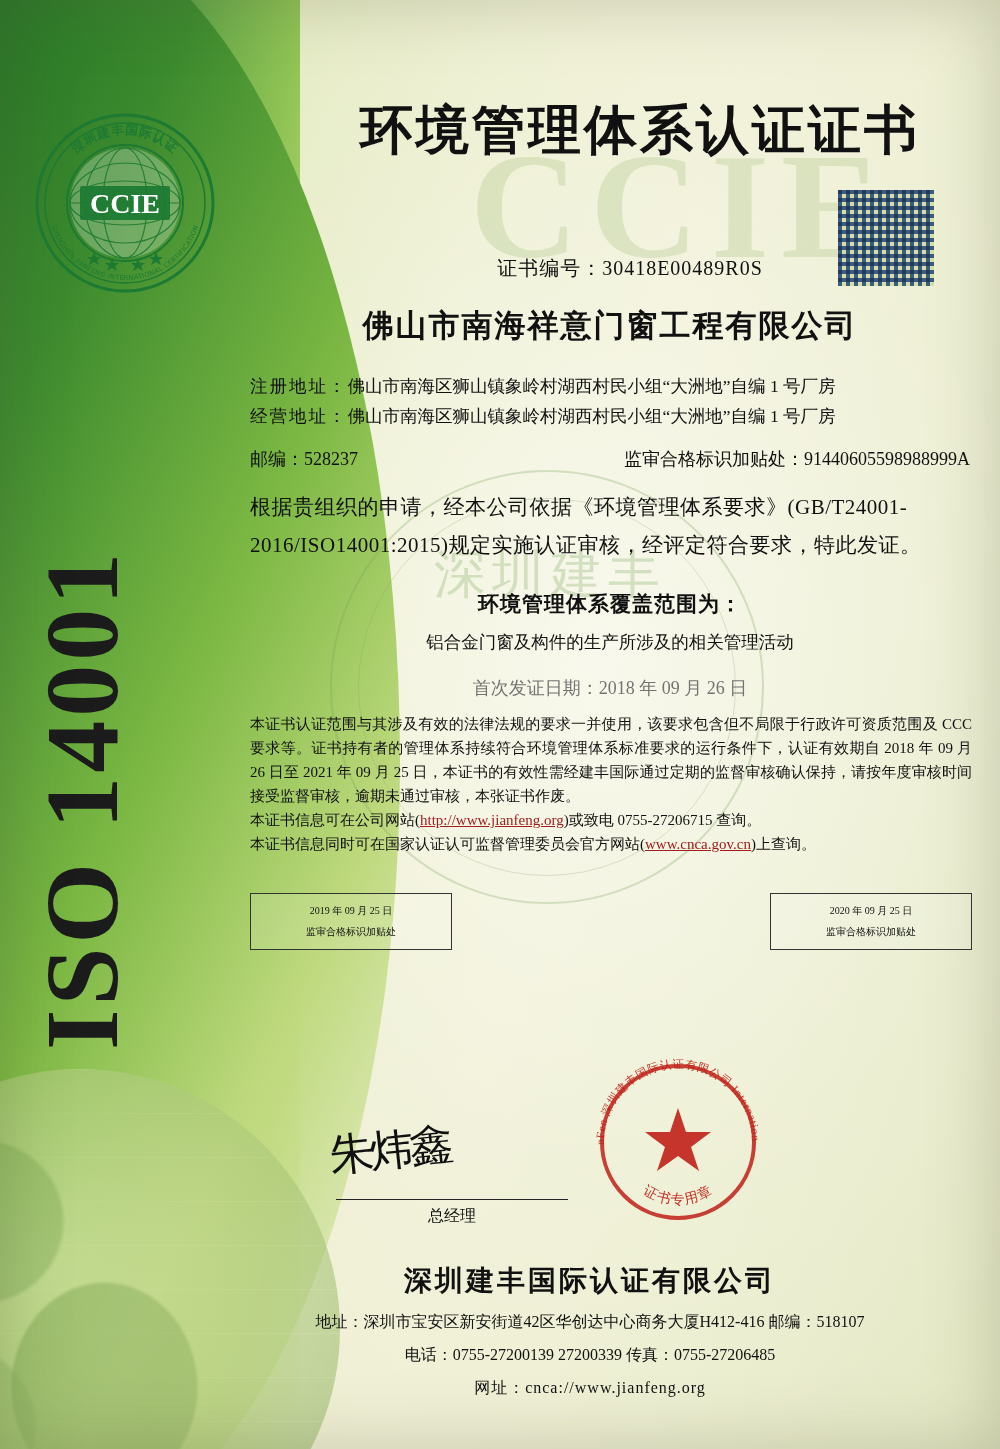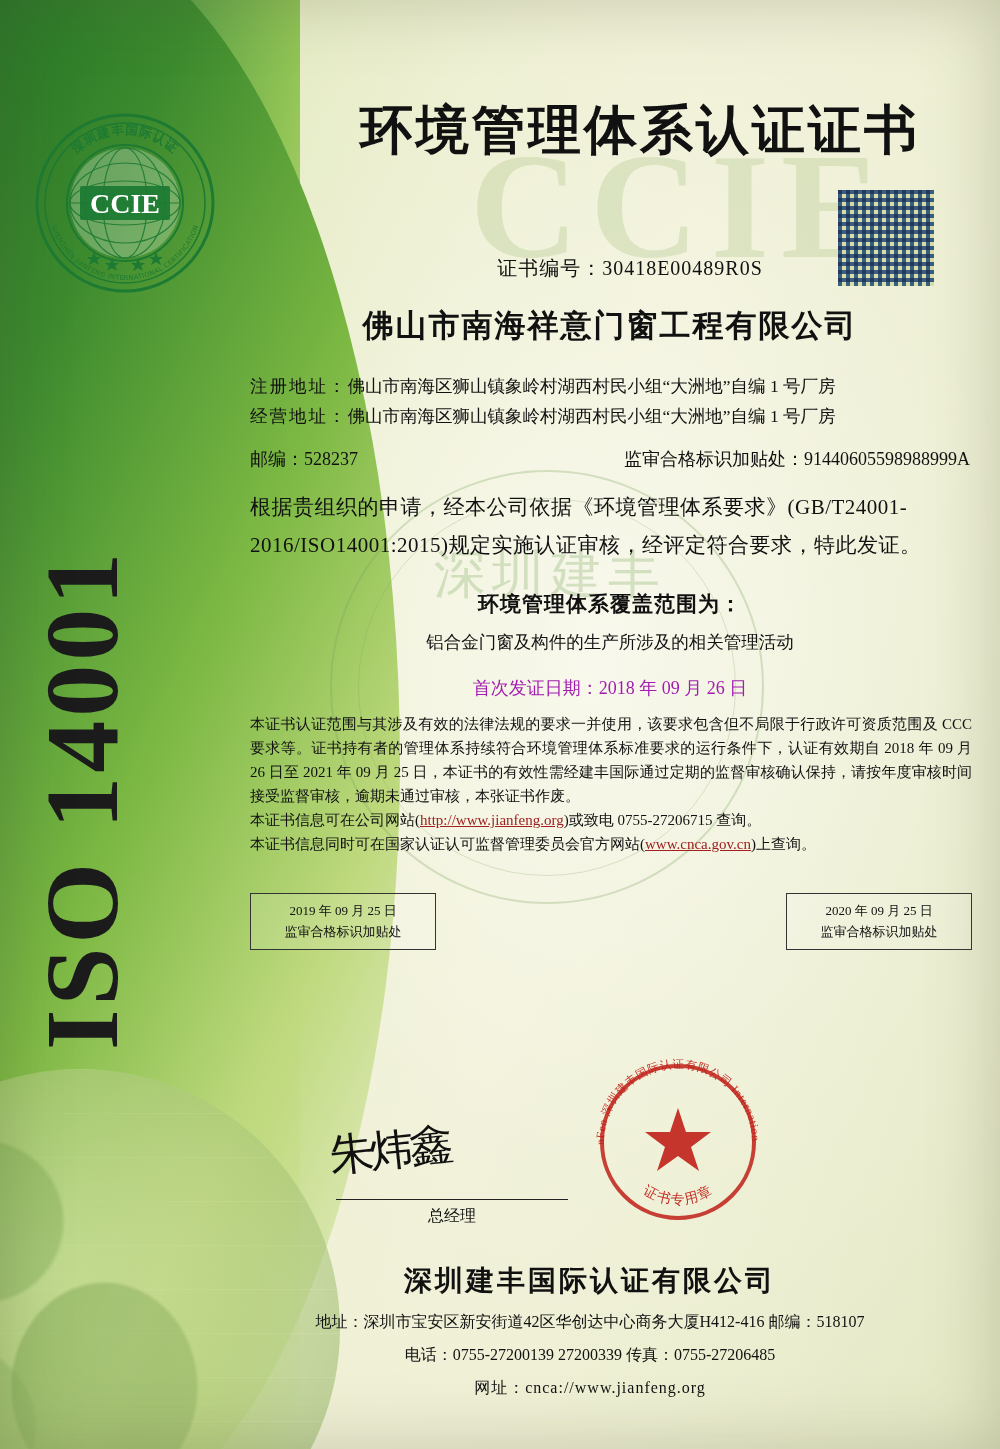--- a/index.html
+++ b/index.html
@@ -219,21 +219,21 @@
     text-align: center;
     font-size: 17.5px;
     color: #111;
   }
   .first-issue {
     position: absolute;
     left: 250px; top: 676px;
     width: 720px;
     text-align: center;
     font-size: 18px;
-    color: #a21caf;
+    color: #737373;
   }
   .fine-print {
     position: absolute;
     left: 250px; top: 712px;
     width: 722px;
     font-size: 15px;
     line-height: 24px;
     color: #111;
     text-align: justify;
   }
@@ -241,23 +241,23 @@
   .stamp-boxes {
     position: absolute;
     left: 250px; top: 893px;
     width: 722px;
     display: flex;
     justify-content: space-between;
   }
   .stamp-box {
     width: 168px;
     border: 1px solid #333;
-    padding: 6px 8px 7px;
-    text-align: center;
-    font-size: 13px;
+    padding: 6px 16px 7px;
+    text-align: center;
+    font-size: 10px;
     line-height: 21px;
     color: #111;
     background: rgba(255,255,255,.12);
   }
   .signature {
     position: absolute;
     left: 330px; top: 1115px;
     width: 230px;
     height: 70px;
     font-size: 44px;

